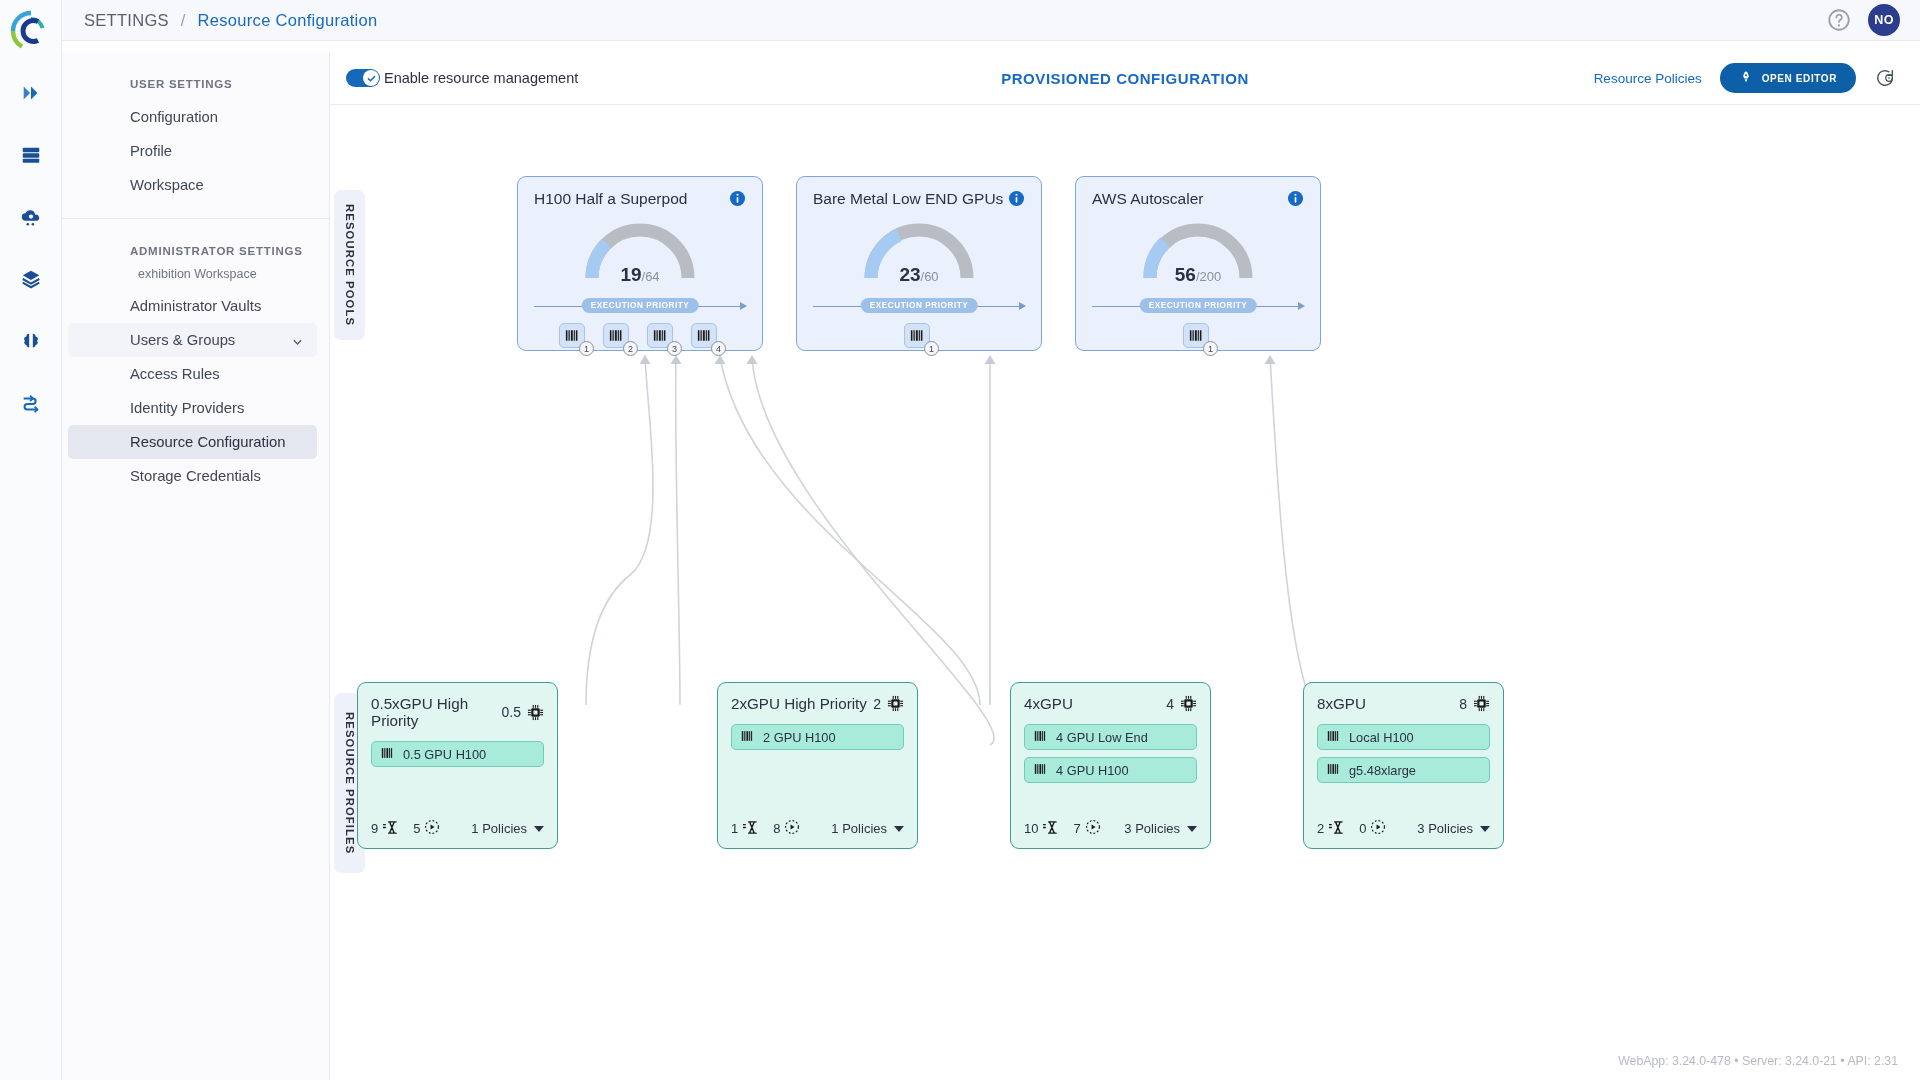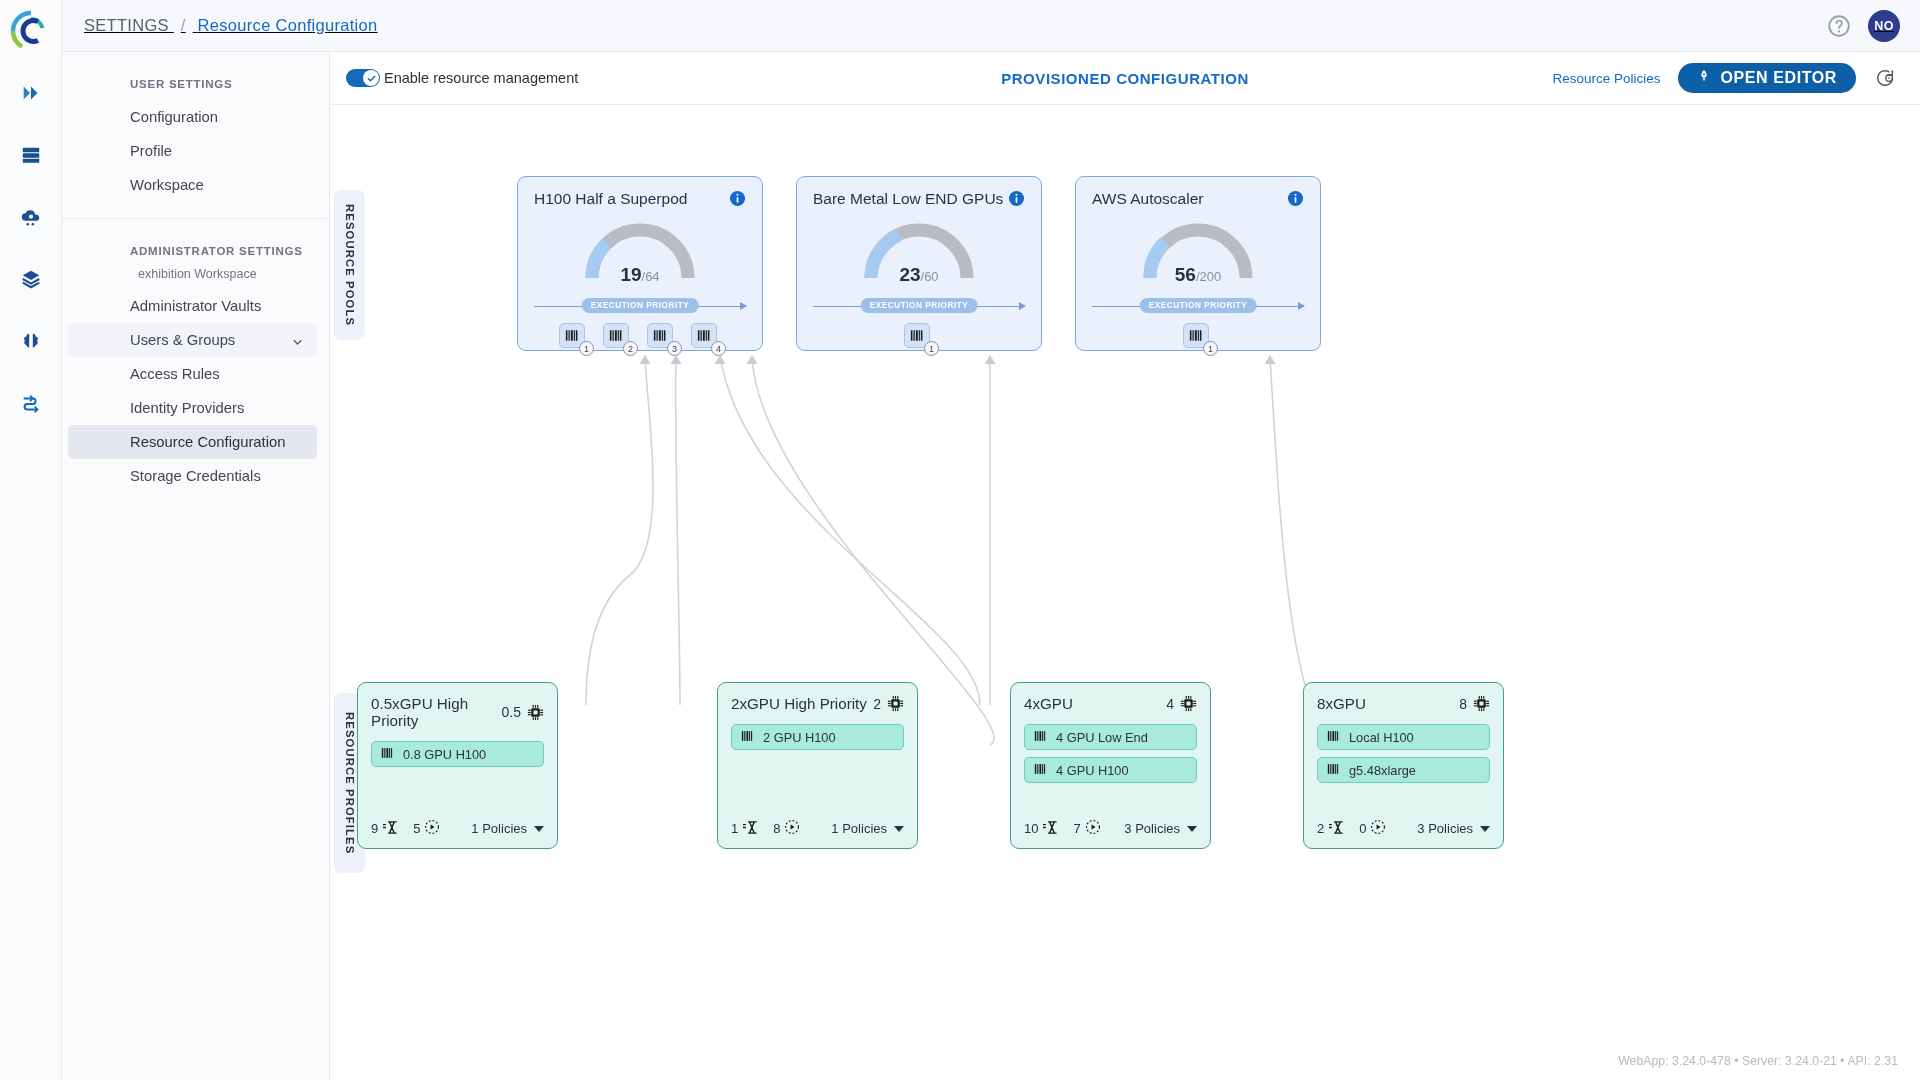--- a/index.html
+++ b/index.html
@@ -19,23 +19,23 @@
   }
   .brand-logo { margin-top: 8px; width: 46px; height: 46px; }
   .rail-item {
     width: 46px; height: 46px; margin-top: 16px;
     display: flex; align-items: center; justify-content: center;
     cursor: pointer; border-radius: 6px;
   }
 
   
   .topbar {
-    position: absolute; left: 62px; top: 0; width: 1858px; height: 52px;
+    position: absolute; left: 62px; top: 0; width: 1858px; height: 41px;
     background: #f7f8fb; border-bottom: 1px solid #e6e9ef;
-    display: flex; align-items: center; text-decoration: underline;
+    display: flex; align-items: center;
   }
   .crumbs { margin-left: 22px; font-size: 16.5px; letter-spacing: .3px; }
   .crumb-root { color: #5a5f6e; }
   .crumb-sep { color: #9aa0ad; margin: 0 7px; }
   .crumb-cur { color: #1669c7; }
   .topbar-right { margin-left: auto; display: flex; align-items: center; gap: 16px; margin-right: 20px; }
   .help-icon { width: 26px; height: 26px; cursor: pointer; }
   .avatar {
     width: 32px; height: 32px; border-radius: 50%;
     background: #2c3d8f; color: #fff; font-size: 12.5px; font-weight: bold;
@@ -93,21 +93,21 @@
     position: absolute; left: 50%; transform: translateX(-50%);
     font-size: 15px; font-weight: bold; color: #1669c7; letter-spacing: .55px;
   }
   .toolbar-right {
     margin-left: auto; display: flex; align-items: center; gap: 18px; margin-right: 24px;
   }
   .link-btn { font-size: 13.5px; color: #1669c7; cursor: pointer; }
   .open-editor {
     display: flex; align-items: center; gap: 9px;
     background: #0d5fa8; color: #fff; border-radius: 18px;
-    height: 30px; padding: 0 19px; font-size: 16px; font-weight: bold;
+    height: 30px; padding: 0 19px; font-size: 10px; font-weight: bold;
     letter-spacing: .6px; cursor: pointer; border: none;
   }
   .refresh-icon { width: 22px; height: 22px; cursor: pointer; }
 
   
   .graph {
     position: absolute; left: 0; top: 52px; width: 1590px; height: 950px;
     border-top: 1px solid #e9ebf1;
   }
   #edges { position: absolute; left: 0; top: 0; width: 1590px; height: 950px; pointer-events: none; }
@@ -563,21 +563,21 @@
           <div class="res-item">
             <span><svg viewBox="0 0 16 14" width="13" height="12">
                   <g fill="#1a1a1a">
                     <rect x="1" y="1" width="1.8" height="12"></rect>
                     <rect x="4" y="1" width="1.4" height="12"></rect>
                     <rect x="6.7" y="1" width="2.2" height="12"></rect>
                     <rect x="10" y="1" width="1.3" height="12"></rect>
                     <rect x="12.4" y="1" width="1.3" height="12"></rect>
                   </g>
                 </svg></span>
-            <span>0.8 GPU H100</span>
+            <span>0.5 GPU H100</span>
           </div>
         </div>
         <div class="prof-foot">
           <span class="stat">
             <span>9</span>
             <span><svg viewBox="0 0 18 16" width="17" height="15" fill="none" stroke="#1a1a1a" stroke-width="1.4">
                   <path d="M1 5h3M1 8h3"></path>
                   <path d="M7 2h8M7 14h8M8 2l5 12M13 2L8 14" stroke-linecap="round"></path>
                 </svg></span>
           </span>

